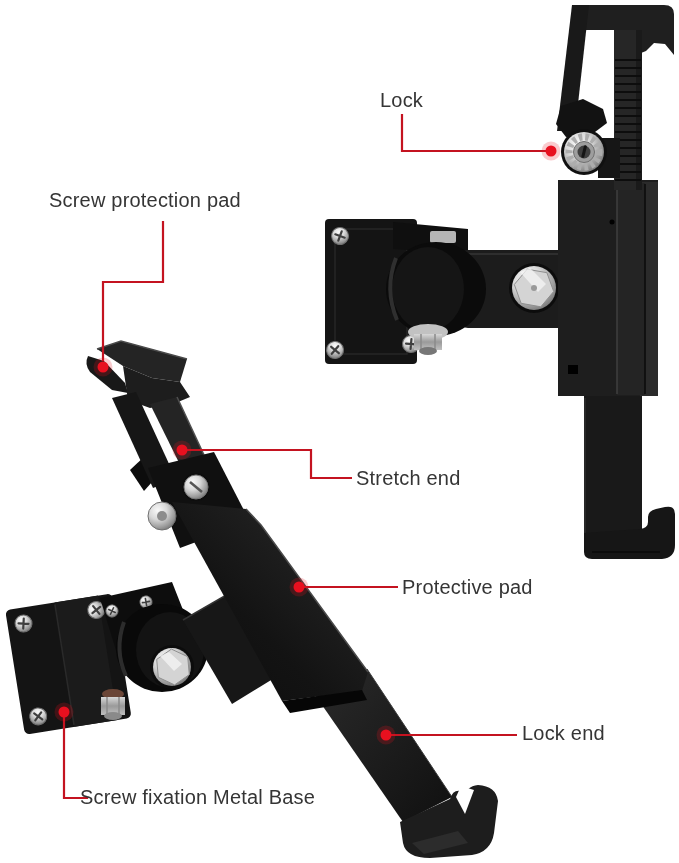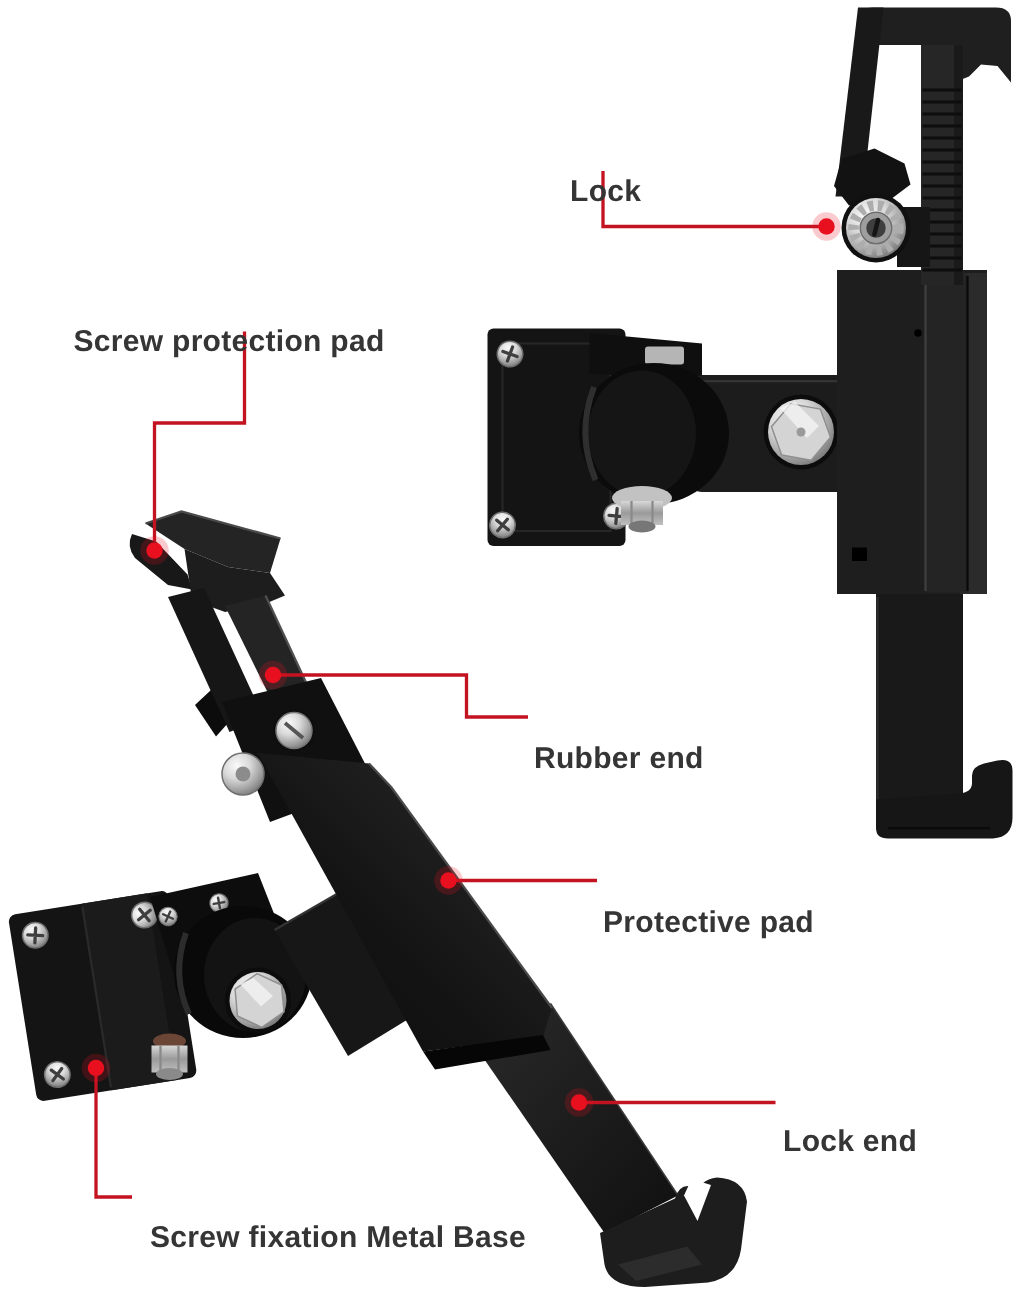--- a/index.html
+++ b/index.html
@@ -4,21 +4,21 @@
 <style>
   html,body{margin:0;padding:0;}
   body{font-family:"Liberation Sans", sans-serif; background:#fff;}
   .canvas{
     position:relative; width:679px; height:863px; background:var(--bg,#fff);
     overflow:hidden;
   }
   .art{position:absolute; left:0; top:0;}
   .label{
     position:absolute; font-size:20px; line-height:22px; color:var(--label-text,#353535);
-    letter-spacing:0.2px; white-space:nowrap; font-weight:700;margin-top:28px;
+    letter-spacing:0.2px; white-space:nowrap; font-weight:400;
   }
   .leader{stroke:var(--leader-line,#c41320); stroke-width:2.2; fill:none;}
   .dot{fill:var(--callout-dot,#e8101f);}
   .dot-glow{fill:var(--callout-dot,#e8101f); opacity:0.22;}
 </style>
 </head>
 <body>
 
 <div class="canvas">
 
@@ -192,17 +192,17 @@
       <circle class="dot" cx="386" cy="735" r="5.5"></circle>
 
       <polyline class="leader" points="64,717 64,798 88,798"></polyline>
       <circle class="dot-glow" cx="64" cy="712" r="9.5"></circle>
       <circle class="dot" cx="64" cy="712" r="5.5"></circle>
     </g>
   </svg>
 
   <div class="label" style="left:380px; top:89px;">Lock</div>
   <div class="label" style="left:49px;  top:189px;">Screw protection pad</div>
-  <div class="label" style="left:356px; top:467px;">Rubber end</div>
+  <div class="label" style="left:356px; top:467px;">Stretch end</div>
   <div class="label" style="left:402px; top:576px;">Protective pad</div>
   <div class="label" style="left:522px; top:722px;">Lock end</div>
-  <div class="label" style="left:100px;  top:786px;">Screw fixation Metal Base</div>
+  <div class="label" style="left:80px;  top:786px;">Screw fixation Metal Base</div>
 </div>
 
 </body></html>

